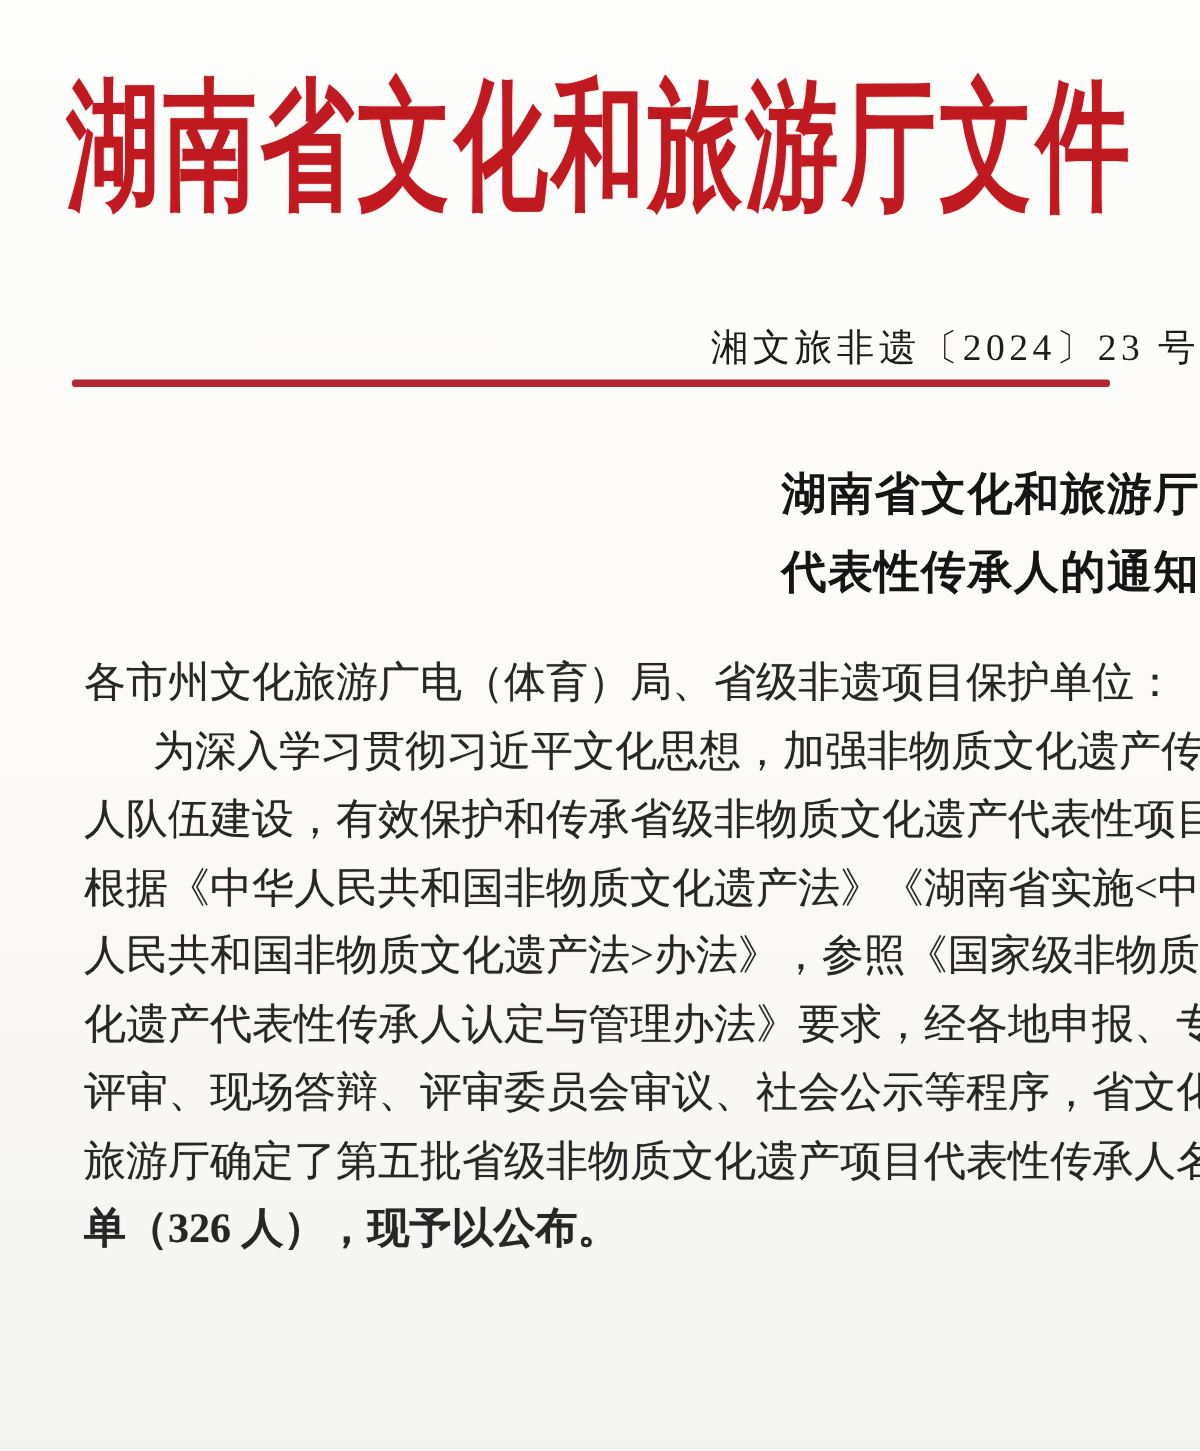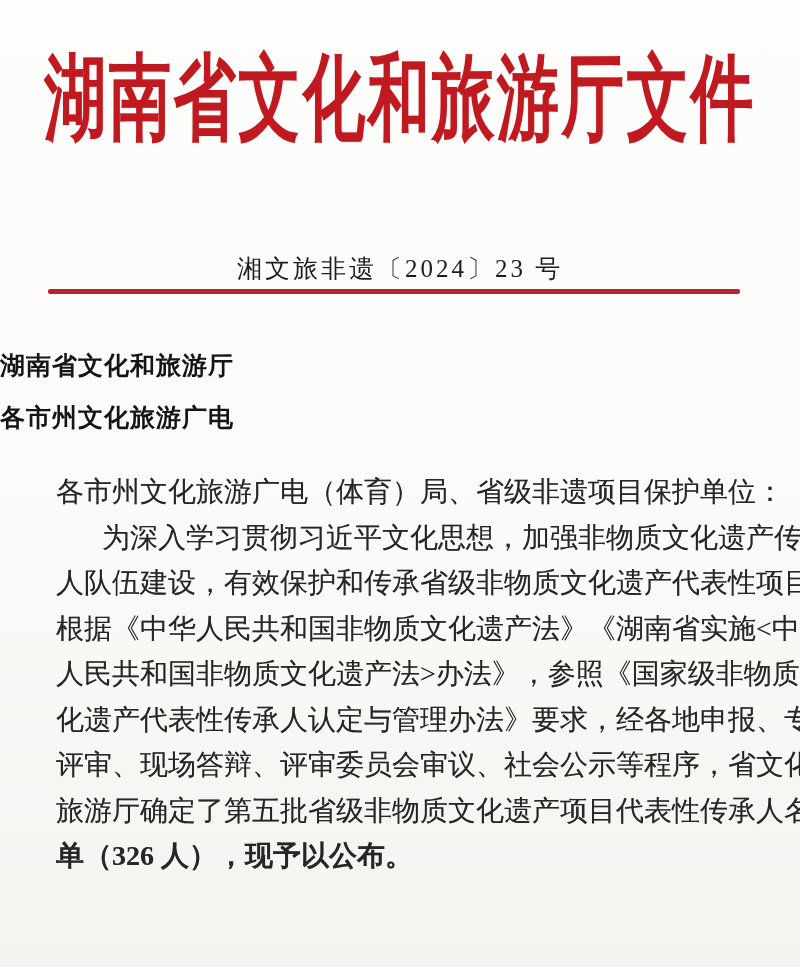--- a/index.html
+++ b/index.html
@@ -37,41 +37,41 @@
     line-height: 104px;
     font-weight: bold;
     letter-spacing: 4px;
     color: var(--letterhead-red);
     transform: translateX(-50%) scaleX(0.66);
     transform-origin: center center;
     text-shadow: 0 0 1px rgba(192, 25, 32, 0.55);
   }
   
   .doc-number {
-    margin-top: 104px;
-    text-align: center;
+    margin-top: 68px;
+    text-align: right;
     font-size: 25px;
     line-height: 30px;
     letter-spacing: 3px;
     color: #1d1d1d;
   }
   
   .red-rule {
     margin-top: 5px;
     margin-left: 48px;
     width: 692px;
     height: 5px;
     background: var(--rule-red);
     border-radius: 2px;
   }
   
   .notice-title {
     margin-top: 46px;
-    text-align: left;
-    font-size: 25px;
+    text-align: right;
+    font-size: 30px;
     line-height: 52px;
     font-weight: bold;
     color: var(--title-ink);
     letter-spacing: 1px;
   }
   
   .body-text {
     margin-top: 25px;
     padding: 0 57px 0 56px;
     font-size: 28px;
@@ -95,21 +95,21 @@
   <div class="letterhead">
     <div class="letterhead-text">湖南省文化和旅游厅文件</div>
   </div>
 
   <div class="doc-number">湘文旅非遗〔2024〕23 号</div>
 
   <div class="red-rule"></div>
 
   <div class="notice-title">
     <div>湖南省文化和旅游厅</div>
-    <div>各市州文化旅游广电</div>
+    <div>代表性传承人的通知</div>
   </div>
 
   <div class="body-text">
     <div class="body-line">各市州文化旅游广电（体育）局、省级非遗项目保护单位：</div>
     <div class="body-line indent">为深入学习贯彻习近平文化思想，加强非物质文化遗产传承</div>
     <div class="body-line">人队伍建设，有效保护和传承省级非物质文化遗产代表性项目，</div>
     <div class="body-line">根据《中华人民共和国非物质文化遗产法》《湖南省实施&lt;中华</div>
     <div class="body-line">人民共和国非物质文化遗产法&gt;办法》，参照《国家级非物质文</div>
     <div class="body-line">化遗产代表性传承人认定与管理办法》要求，经各地申报、专家</div>
     <div class="body-line">评审、现场答辩、评审委员会审议、社会公示等程序，省文化和</div>

